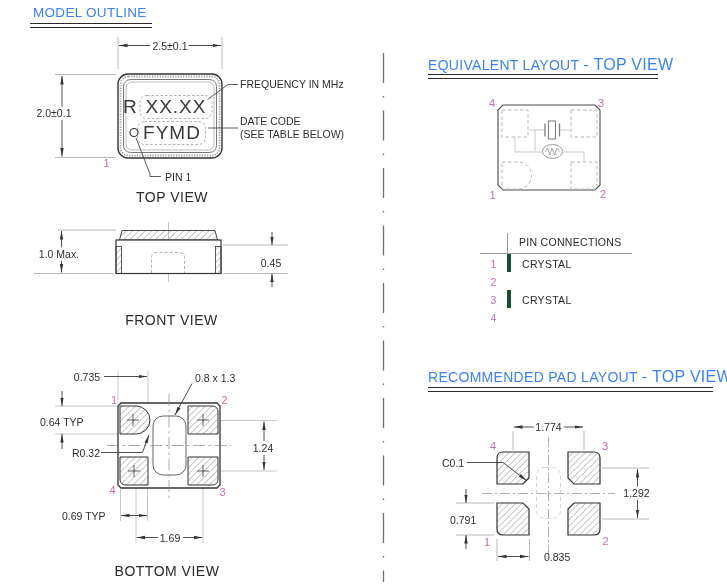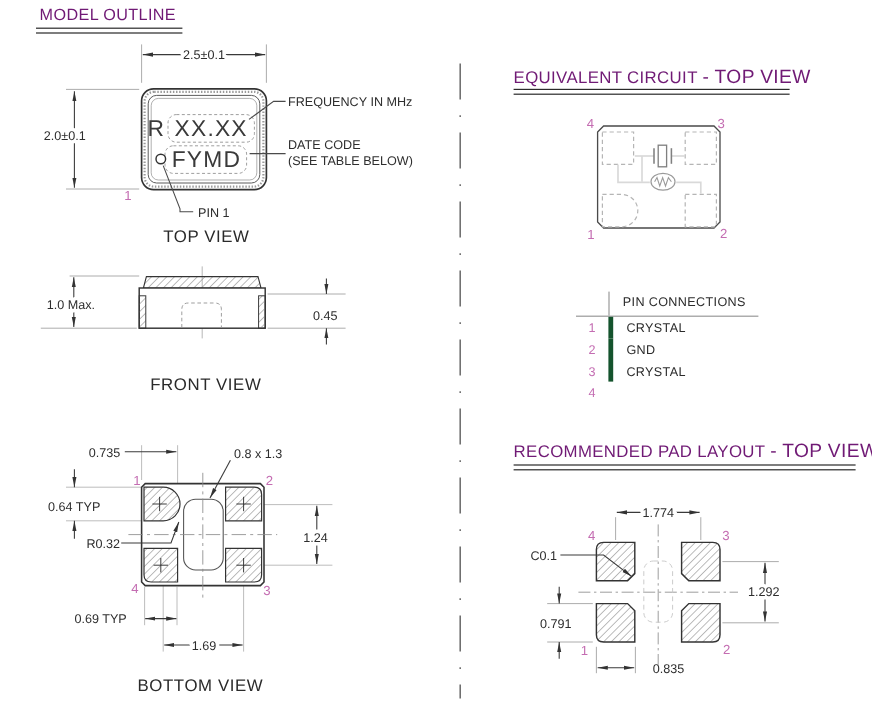--- a/index.html
+++ b/index.html
@@ -5,60 +5,59 @@
   html,body{margin:0;padding:0;background:#fff;}
   #page{position:relative;width:727px;height:587px;background:#fff;overflow:hidden;
         font-family:"Liberation Sans", sans-serif;}
   svg{position:absolute;left:0;top:0;}
   svg text{font-family:"Liberation Sans", sans-serif;fill:#2e2e2e;}
   .t-dim{font-size:10.5px;}
   .t-cap{font-size:14px;letter-spacing:0.5px;fill:#2a2a2a;}
   .t-mark{font-size:19px;fill:#3a3a3a;letter-spacing:1px;}
   .t-pin{font-size:11px;fill:#c46db2;}
   .halo{stroke:#fff;stroke-width:6px;paint-order:stroke;stroke-linejoin:round;}
-  .sec-title{position:absolute;font-size:14px;color:#701a75;letter-spacing:0.3px;white-space:nowrap;}
+  .sec-title{position:absolute;font-size:14px;color:#3b82f6;letter-spacing:0.3px;white-space:nowrap;}
   .sec-title .suffix{font-size:16px;}
   .dbl{position:absolute;height:3px;border-top:1.5px solid #2a2a2a;border-bottom:1.2px solid #2a2a2a;}
-  .pin-table{position:absolute;left:480px;top:243px;width:152px;font-size:10.5px;color:#2b2b2b;letter-spacing:0.3px;}
+  .pin-table{position:absolute;left:480px;top:233px;width:152px;font-size:10.5px;color:#2b2b2b;letter-spacing:0.3px;}
   .pt-header{margin-left:27px;border-left:1px solid #9a9a9a;padding:3px 0 5px 11px;}
   .pt-rule{border-top:1px solid #9a9a9a;margin:0;}
   .pt-row{display:flex;}
   .pt-pin{width:27px;text-align:center;color:#c46db2;padding:4px 0 2px 0;}
   .pt-name{border-left:4px solid #14532d;padding:4px 0 2px 11px;flex:1;}
 </style>
 </head>
 <body>
 
 <div id="page">
 
   <div class="sec-title" style="left:33px;top:5px;font-size:13.5px">MODEL OUTLINE</div>
   <div class="dbl" style="left:30px;top:23px;width:122px"></div>
 
   <div class="sec-title" style="left:428px;top:56px">
-    <span>EQUIVALENT CIRCUIT</span>
+    <span>EQUIVALENT LAYOUT</span>
     <span class="suffix">- TOP VIEW</span>
   </div>
   <div class="dbl" style="left:428px;top:74px;width:230px"></div>
 
   <div class="sec-title" style="left:428px;top:368px">
     <span>RECOMMENDED PAD LAYOUT</span>
     <span class="suffix">- TOP VIEW</span>
   </div>
   <div class="dbl" style="left:428px;top:387px;width:285px"></div>
 
   <div class="pin-table">
     <div class="pt-header">PIN CONNECTIONS</div>
     <div class="pt-rule"></div>
     <div class="pt-row">
       <div class="pt-pin">1</div>
       <div class="pt-name">CRYSTAL</div>
     </div>
     <div class="pt-row">
       <div class="pt-pin">2</div>
-      <div class="pt-name">GND</div>
     </div>
     <div class="pt-row">
       <div class="pt-pin">3</div>
       <div class="pt-name">CRYSTAL</div>
     </div>
     <div class="pt-row">
       <div class="pt-pin">4</div>
     </div>
   </div>
 

